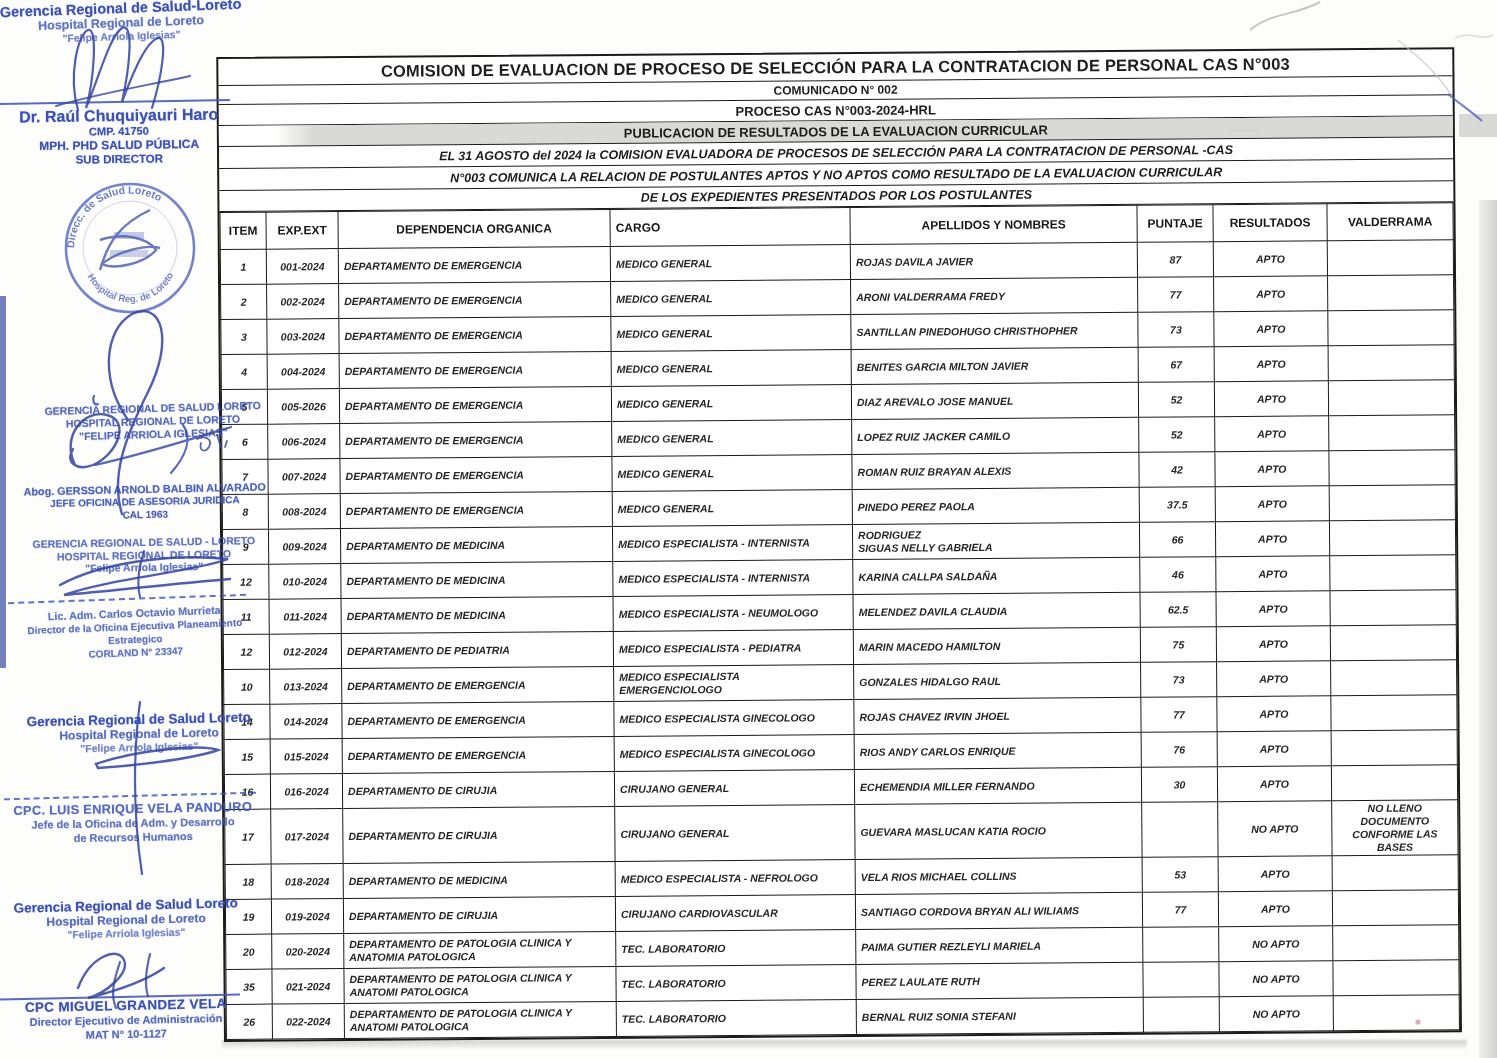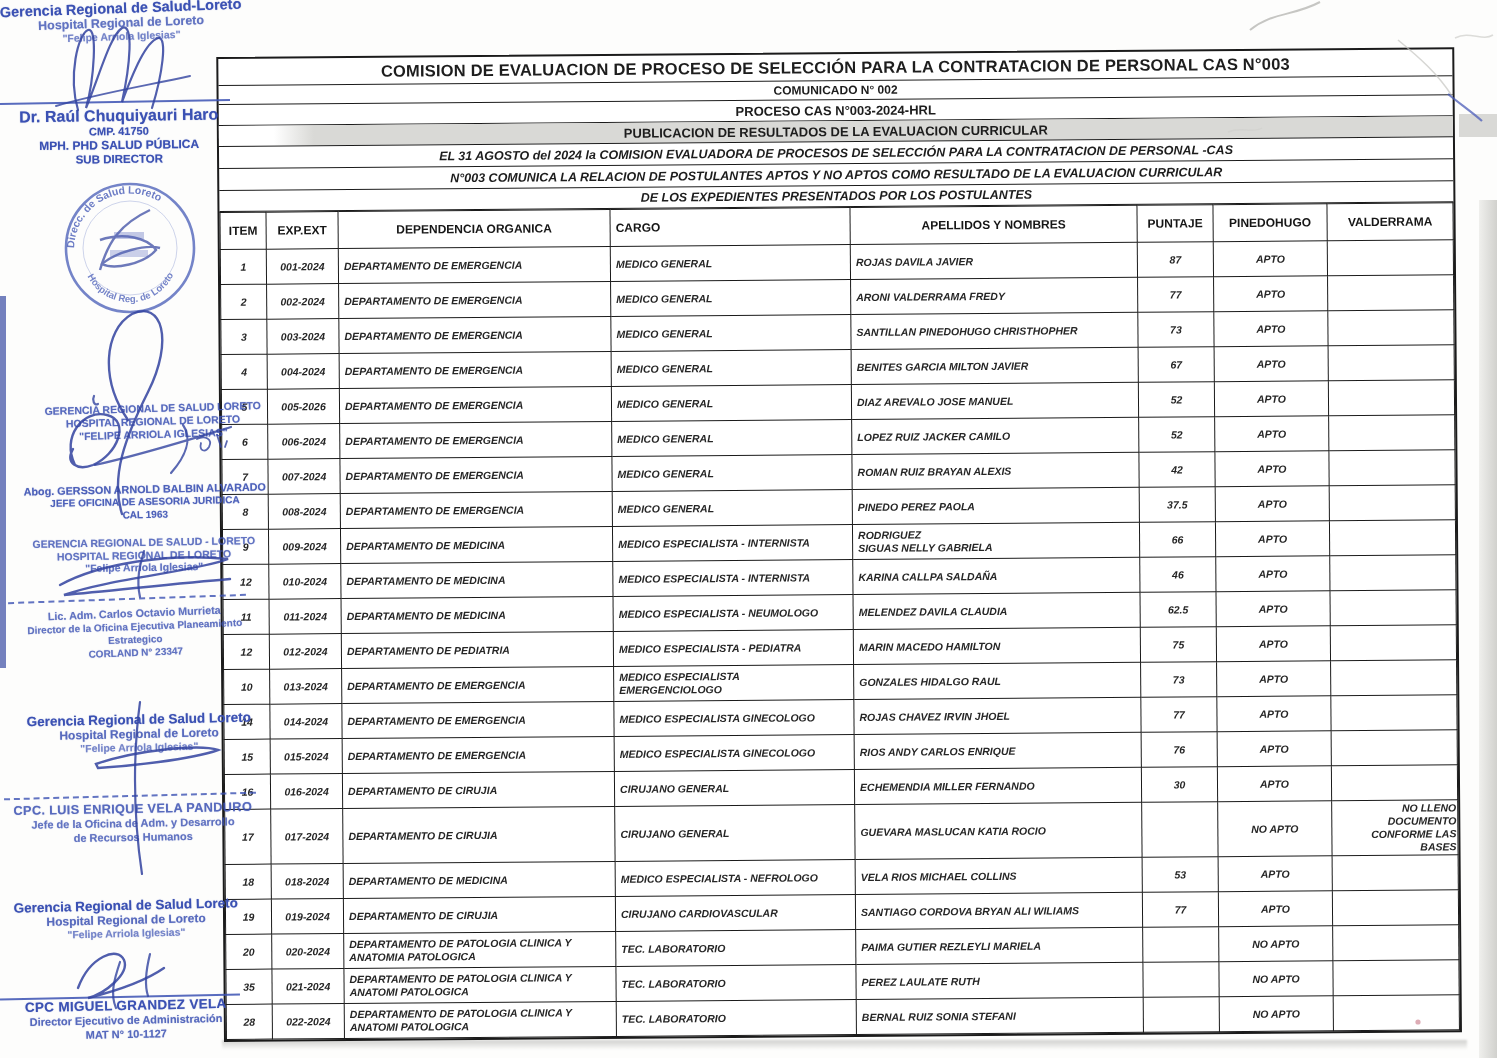--- a/index.html
+++ b/index.html
@@ -22,21 +22,21 @@
   .t-ann   { height:22px; line-height:22px; font-size:12.5px; font-weight:bold; font-style:italic; }
   .t-ann3  { height:21px; line-height:21px; font-size:12.5px; font-weight:bold; font-style:italic; }
 
   table.grid { border-collapse:collapse; table-layout:fixed; width:100%; }
   .grid th, .grid td { border:1.6px solid #1b1b1b; box-sizing:border-box; overflow:hidden; }
   .grid th { height:37px; font-size:12px; font-weight:bold; color:#161616; padding:0 3px; }
   .grid th.h-cargo { text-align:left; padding-left:5px; }
   .grid td { height:35px; font-size:10.5px; font-style:italic; font-weight:bold; color:#262626; line-height:13px; }
   .c-item, .c-exp, .c-punt, .c-res { text-align:center; }
   .c-dep, .c-cargo, .c-nom { text-align:left; padding:0 5px; white-space:pre-line; }
-  .c-obs { text-align:right; white-space:pre-line; font-size:10px; }
+  .c-obs { text-align:center; white-space:pre-line; font-size:10px; }
 
   
   .band-right   { position:absolute; left:1459px; top:114px; width:38px; height:23px; background:#d9d9d6; z-index:1; }
   .edge-right   { position:absolute; left:1479px; top:200px; width:18px; height:858px;
                   background:linear-gradient(to right,#ededea,#c9c9c5); opacity:.85; z-index:1; }
   .edge-bottom  { position:absolute; left:222px; top:1040px; width:1245px; height:10px;
                   background:linear-gradient(to bottom,rgba(125,125,120,.35),rgba(220,220,216,0)); filter:blur(1px); z-index:1; }
   .blue-edge    { position:absolute; left:0; top:296px; width:6px; height:372px; background:#2c3f9d; opacity:.65; filter:blur(.6px); z-index:4; }
   .marks        { position:absolute; left:0; top:0; z-index:3; }
 
@@ -130,21 +130,21 @@
           <col>
       </colgroup>
       <thead>
         <tr>
           <th>ITEM</th>
           <th>EXP.EXT</th>
           <th>DEPENDENCIA ORGANICA</th>
           <th class="h-cargo">CARGO</th>
           <th>APELLIDOS Y NOMBRES</th>
           <th>PUNTAJE</th>
-          <th>PINEDOHUGO</th>
+          <th>RESULTADOS</th>
           <th>VALDERRAMA</th>
         </tr>
       </thead>
       <tbody id="rows">
           <tr>
       <td class="c-item">1</td>
       <td class="c-exp">001-2024</td>
       <td class="c-dep">DEPARTAMENTO DE EMERGENCIA</td>
       <td class="c-cargo">MEDICO GENERAL</td>
       <td class="c-nom">ROJAS DAVILA JAVIER</td>
@@ -351,21 +351,21 @@
       <td class="c-exp">021-2024</td>
       <td class="c-dep">DEPARTAMENTO DE PATOLOGIA CLINICA Y
 ANATOMI PATOLOGICA</td>
       <td class="c-cargo">TEC. LABORATORIO</td>
       <td class="c-nom">PEREZ LAULATE RUTH</td>
       <td class="c-punt"></td>
       <td class="c-res">NO APTO</td>
       <td class="c-obs"></td>
     </tr>
           <tr>
-      <td class="c-item">28</td>
+      <td class="c-item">26</td>
       <td class="c-exp">022-2024</td>
       <td class="c-dep">DEPARTAMENTO DE PATOLOGIA CLINICA Y
 ANATOMI PATOLOGICA</td>
       <td class="c-cargo">TEC. LABORATORIO</td>
       <td class="c-nom">BERNAL RUIZ SONIA STEFANI</td>
       <td class="c-punt"></td>
       <td class="c-res">NO APTO</td>
       <td class="c-obs"></td>
     </tr>
         </tbody>

